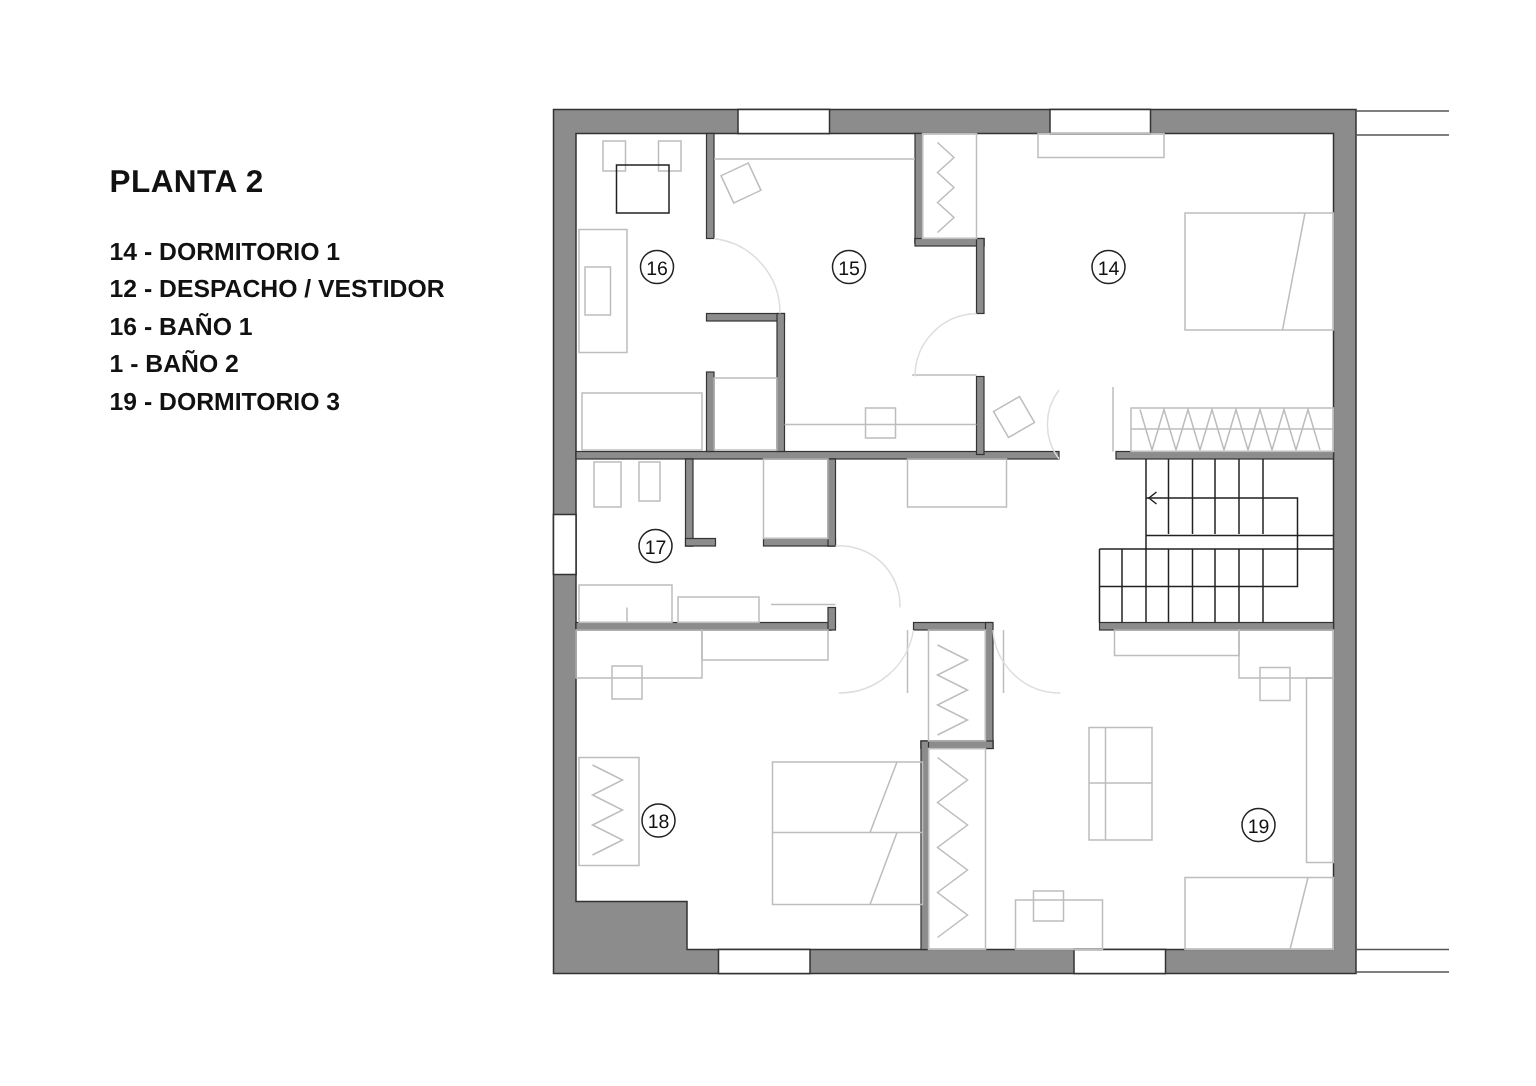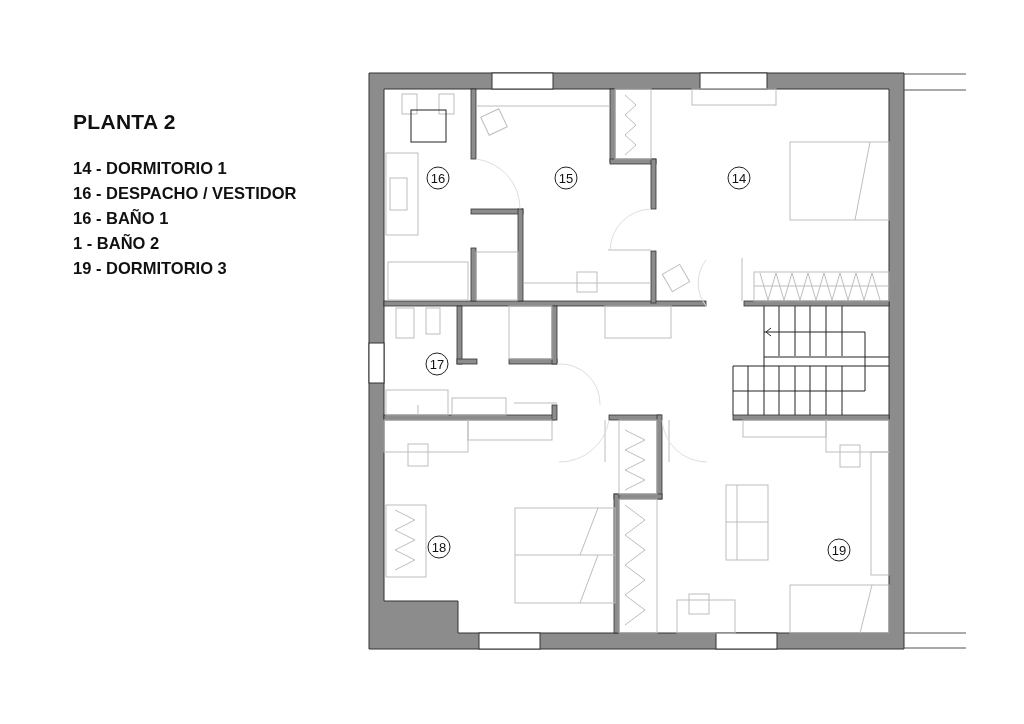--- a/index.html
+++ b/index.html
@@ -11,21 +11,21 @@
     svg.plan { position: absolute; left: 0; top: 0; }
     .room-label { font-family: "Liberation Sans", sans-serif; font-size: 13px; }
   </style>
 </head>
 <body>
 
 <div class="legend">
   <div class="legend-title">PLANTA 2</div>
   <ul class="legend-list">
     <li>14 - DORMITORIO 1</li>
-    <li>16 - DESPACHO / VESTIDOR</li>
+    <li>12 - DESPACHO / VESTIDOR</li>
     <li>16 - BAÑO 1</li>
     <li>1 - BAÑO 2</li>
     <li>19 - DORMITORIO 3</li>
   </ul>
 </div>
 
 <svg class="plan" width="1024" height="724" viewBox="0 0 1024 724">
 
   <g fill="#8c8c8c" stroke="#333" stroke-width="1">
 

